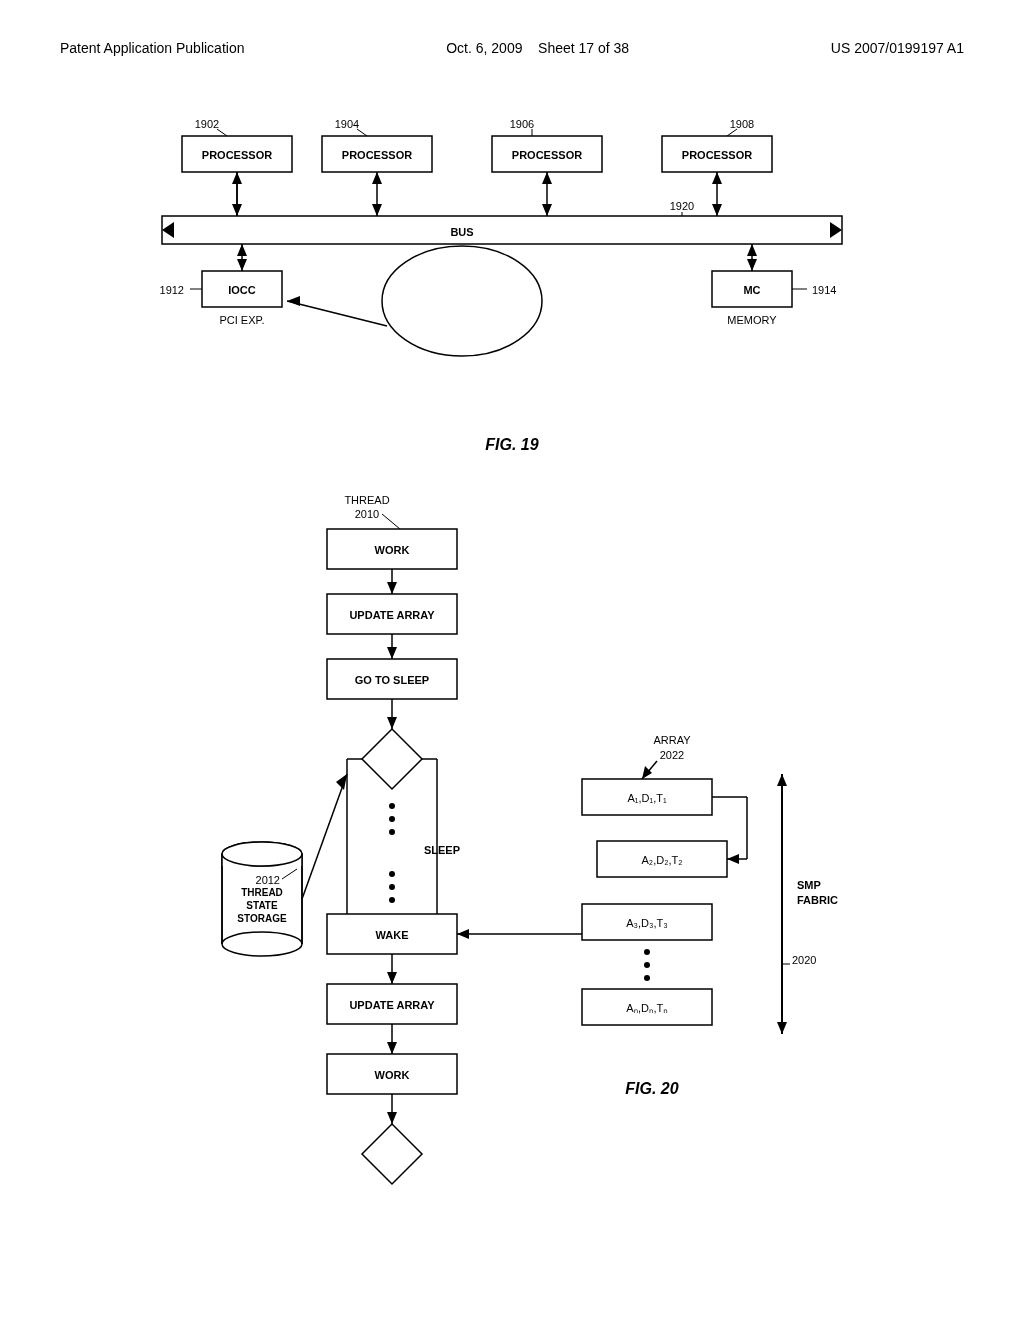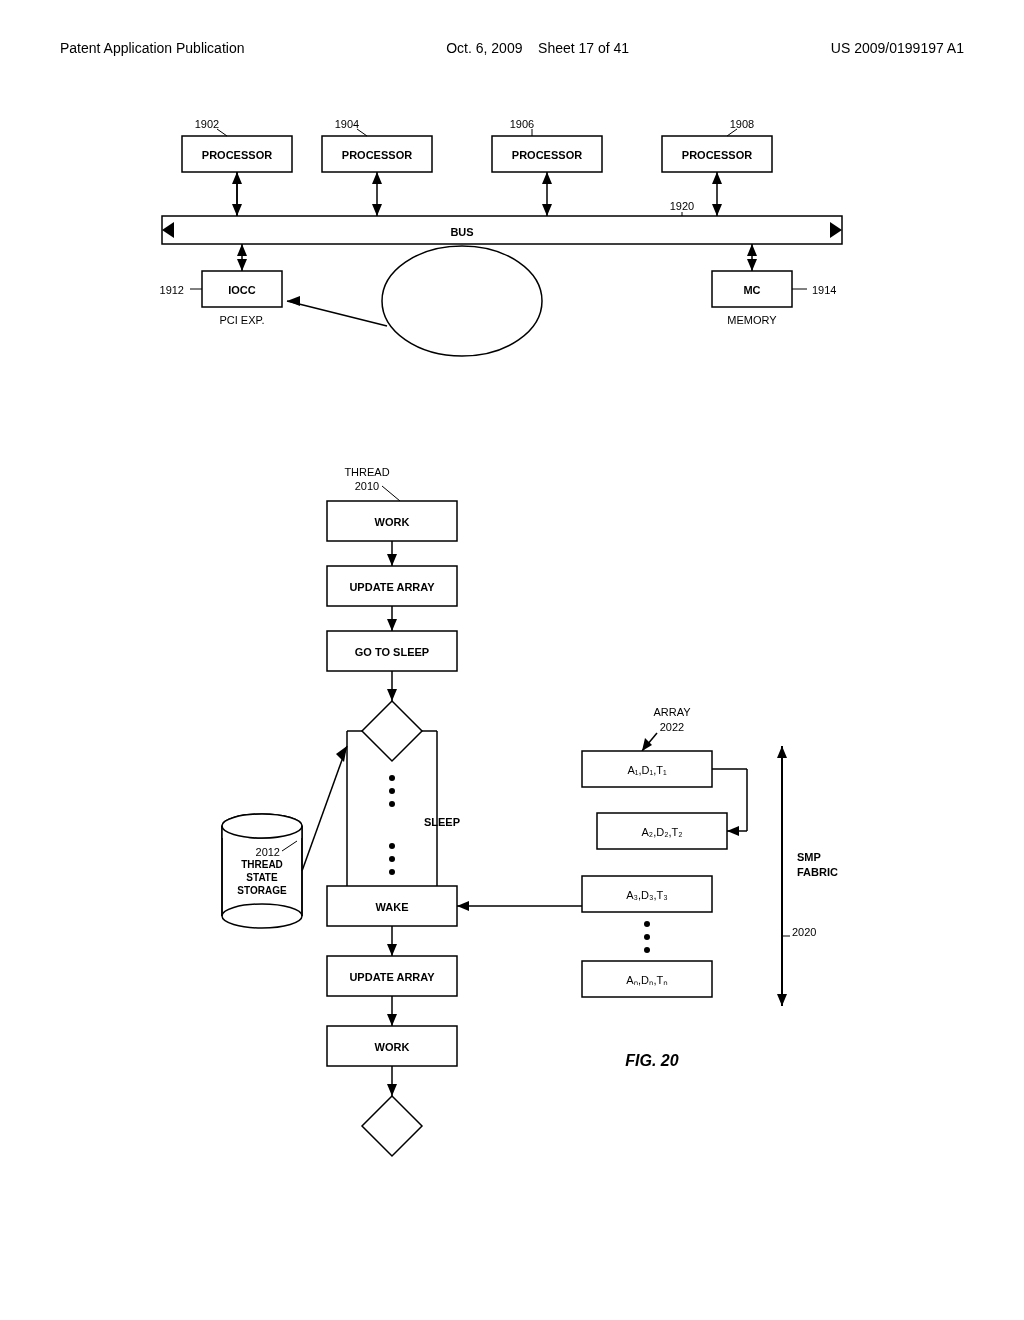--- a/index.html
+++ b/index.html
@@ -62,23 +62,23 @@
   </style>
 </head>
 <body>
 
 <div class="page">
 
   <div class="header">
     <span>Patent Application Publication</span>
     <span>
       <span>Oct. 6, 2009</span>&nbsp;&nbsp;&nbsp;
-      <span>Sheet 17 of 41</span>
+      <span>Sheet 17 of 38</span>
     </span>
-    <span>US 2009/0199197 A1</span>
+    <span>US 2007/0199197 A1</span>
   </div>
 
   <div class="fig19-container">
     <svg class="diagram" viewBox="0 0 720 340" xmlns="http://www.w3.org/2000/svg">
 
       <rect x="30" y="50" width="110" height="36" fill="white" stroke="black" stroke-width="1.5"></rect>
       <text x="85" y="73" text-anchor="middle" font-size="11" font-family="Arial" font-weight="bold">PROCESSOR</text>
       <text x="55" y="42" text-anchor="middle" font-size="11" font-family="Arial">1902</text>
       <line x1="65" y1="43" x2="75" y2="50" stroke="black" stroke-width="1"></line>
 
@@ -148,20 +148,21 @@
       <line x1="640" y1="203" x2="655" y2="203" stroke="black" stroke-width="1"></line>
 
       <line x1="600" y1="158" x2="600" y2="185" stroke="black" stroke-width="1.5"></line>
       <polygon points="600,185 595,173 605,173" fill="black"></polygon>
       <polygon points="600,158 595,170 605,170" fill="black"></polygon>
 
       <text x="600" y="238" text-anchor="middle" font-size="11" font-family="Arial">MEMORY</text>
 
     </svg>
   </div>
+  <div class="fig-caption">FIG. 19</div>
 
   <div class="fig20-container">
     <svg class="diagram" viewBox="0 0 720 820" xmlns="http://www.w3.org/2000/svg">
 
       <text x="215" y="30" text-anchor="middle" font-size="11" font-family="Arial">THREAD</text>
       <text x="215" y="44" text-anchor="middle" font-size="11" font-family="Arial">2010</text>
       <line x1="230" y1="40" x2="248" y2="55" stroke="black" stroke-width="1"></line>
 
       <rect x="175" y="55" width="130" height="40" fill="white" stroke="black" stroke-width="1.5"></rect>
       <text x="240" y="80" text-anchor="middle" font-size="11" font-family="Arial" font-weight="bold">WORK</text>

